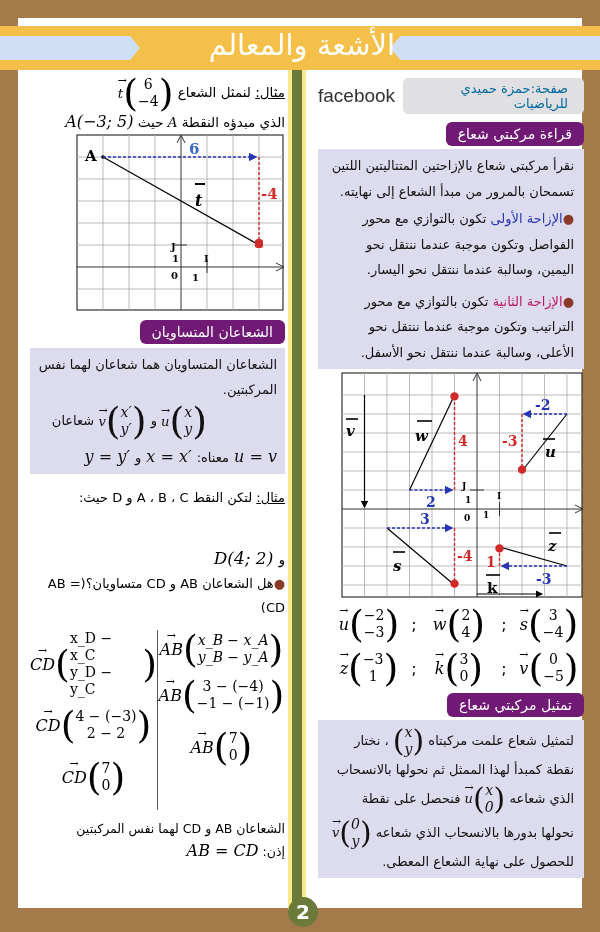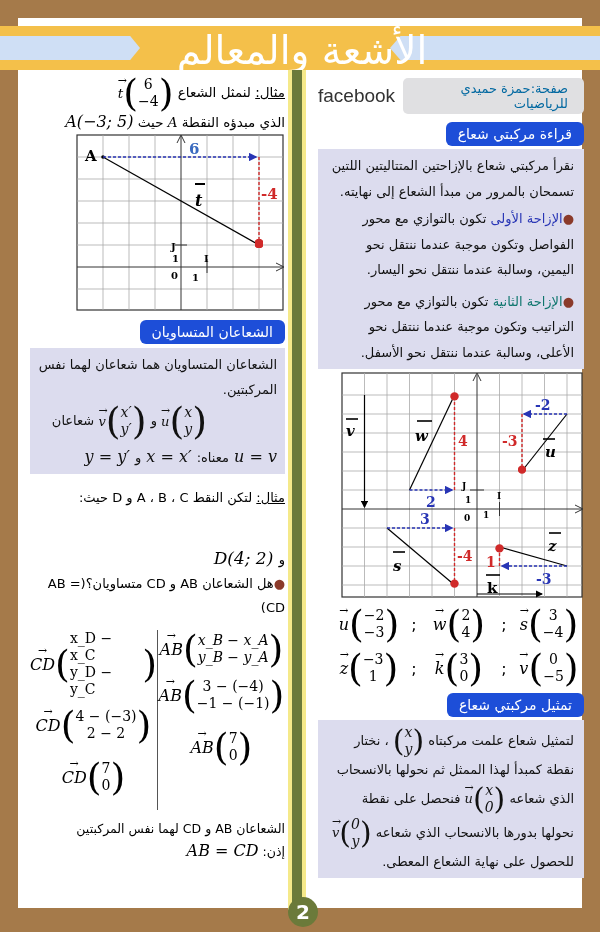--- a/index.html
+++ b/index.html
@@ -17,55 +17,55 @@
     position: absolute; left: 0; top: 26px; width: 600px; height: 44px;
     background: #f4c04a;
   }
   .banner .stripe {
     position: absolute; top: 10px; height: 24px; background: #cfdff5;
   }
   .banner .stripe.left { left: 0; width: 140px; clip-path: polygon(0 0, 93% 0, 100% 50%, 93% 100%, 0 100%); }
   .banner .stripe.right { right: 0; width: 210px; clip-path: polygon(5% 0, 100% 0, 100% 100%, 5% 100%, 0 50%); }
   .banner .title {
     position: absolute; left: 4px; right: 0; top: 2px; text-align: center;
-    color: #ffffff; font-size: 39px; direction: rtl;
+    color: #ffffff; font-size: 29px; direction: rtl;
   }
   .divider {
     position: absolute; left: 288px; top: 70px; width: 18px; height: 840px;
     background: #f5e98a;
   }
   .divider .inner { position: absolute; left: 4px; top: 0; width: 10px; height: 100%; background: #6b7a3a; }
   .page-num {
     position: absolute; left: 288px; top: 897px; width: 30px; height: 30px;
     border-radius: 50%; background: #6b7a3a; color: #fff; font-weight: bold;
     font-size: 20px; text-align: center; line-height: 30px;
   }
   .col { position: absolute; direction: rtl; }
   .col.left { left: 30px; width: 255px; top: 72px; }
   .col.right { left: 318px; width: 266px; top: 72px; }
   .ex-label { text-decoration: underline; font-weight: normal; text-align: center; }
   .sec-head {
-    display: inline-block; background: #1d4ed8; color: #fff; border-radius: 6px;
+    display: inline-block; background: #701a75; color: #fff; border-radius: 6px;
     font-size: 14px; padding: 4px 12px; margin-right: 0;
   }
   .box {
     background: #dcdcee; padding: 4px 8px; font-size: 13.5px; line-height: 26px; color: #111;
   }
   .mat { display: inline-flex; align-items: center; vertical-align: middle; direction: ltr; font-family: "DejaVu Serif", serif; font-style: italic; }
   .mat .paren { font-size: 38px; font-weight: 200; line-height: 1; font-style: normal; }
   .mat .cells { display: inline-flex; flex-direction: column; align-items: center; font-size: 14px; line-height: 17px; font-style: normal; }
   .vec { font-family: "DejaVu Serif", serif; font-style: italic; position: relative; display: inline-block; }
   .vec::before { content: "→"; position: absolute; top: -11px; left: 0; right: 0; text-align: center; font-size: 11px; font-style: normal; }
   .math { font-family: "DejaVu Serif", serif; font-style: italic; direction: ltr; unicode-bidi: isolate; }
   .fb-row { display: flex; justify-content: flex-end; align-items: center; gap: 8px; direction: ltr; }
   .fb-logo { font-family: "Liberation Sans", sans-serif; font-weight: normal; font-size: 19px; color: #333; }
   .fb-page { background: #e0e0e2; border-radius: 5px; padding: 3px 16px; font-size: 13px; color: #0369a1; direction: rtl; }
   .bullet { color: #8b3a2a; }
   .blue { color: #2835b5; }
-  .red { color: #0f766e; }
+  .red { color: #be185d; }
   svg text { font-family: "DejaVu Serif", serif; }
 </style>
 </head>
 <body>
 
 <div class="paper"></div>
 
 <div class="banner">
   <div class="stripe left"></div>
   <div class="stripe right"></div>

